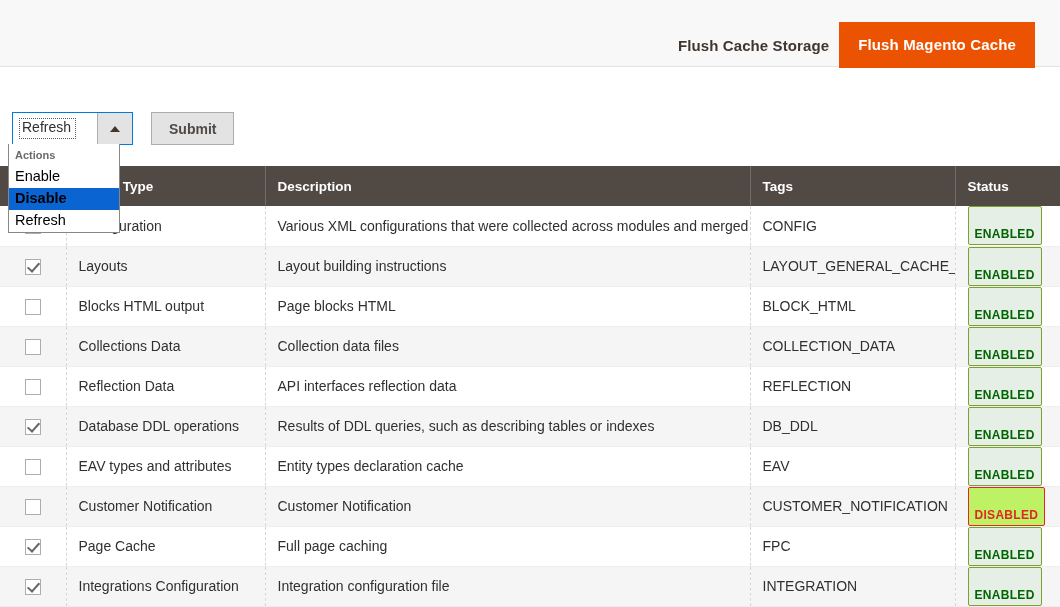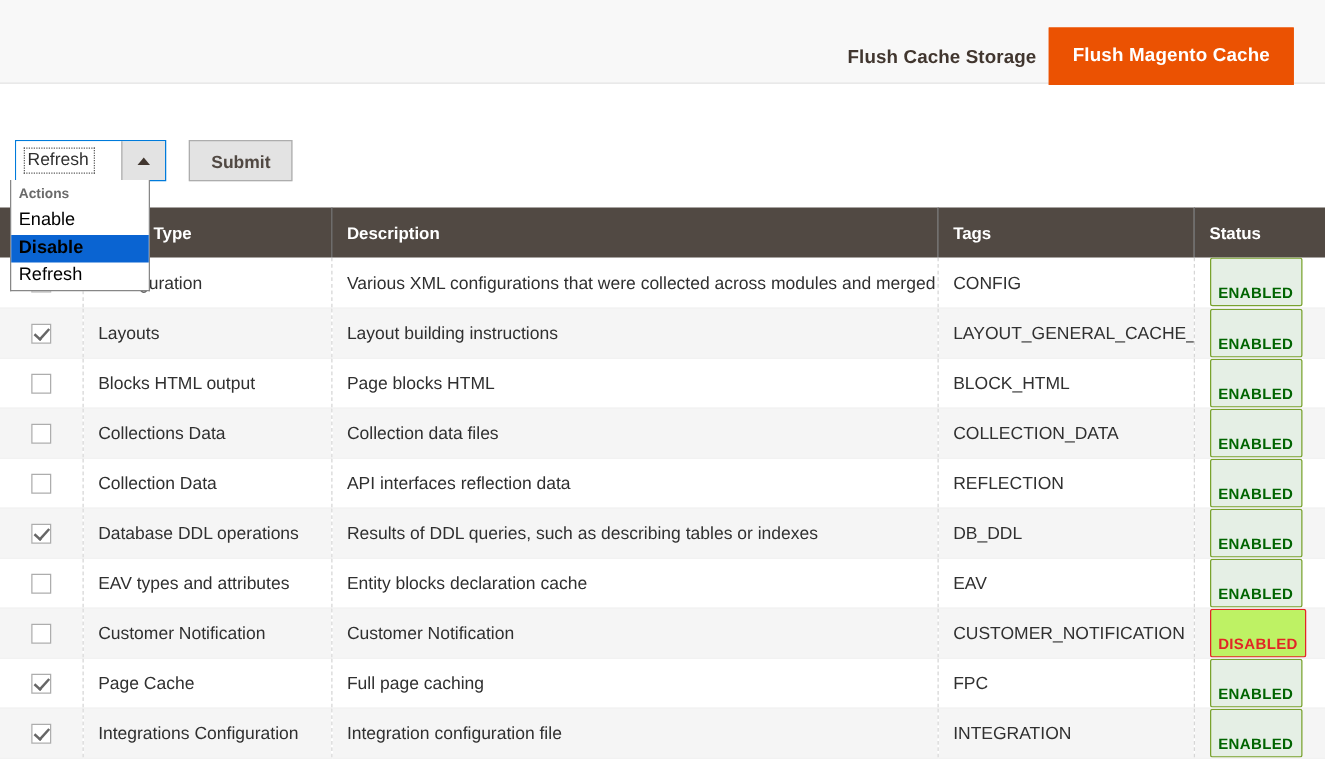--- a/index.html
+++ b/index.html
@@ -298,36 +298,36 @@
       </tr>
       <tr>
         <td class="cell-check"><span class="cbox"></span></td>
         <td>Collections Data</td>
         <td>Collection data files</td>
         <td>COLLECTION_DATA</td>
         <td><span class="badge enabled">ENABLED</span></td>
       </tr>
       <tr>
         <td class="cell-check"><span class="cbox"></span></td>
-        <td>Collection Data</td>
+        <td>Reflection Data</td>
         <td>API interfaces reflection data</td>
         <td>REFLECTION</td>
         <td><span class="badge enabled">ENABLED</span></td>
       </tr>
       <tr>
         <td class="cell-check"><span class="cbox checked"></span></td>
         <td>Database DDL operations</td>
         <td>Results of DDL queries, such as describing tables or indexes</td>
         <td>DB_DDL</td>
         <td><span class="badge enabled">ENABLED</span></td>
       </tr>
       <tr>
         <td class="cell-check"><span class="cbox"></span></td>
         <td>EAV types and attributes</td>
-        <td>Entity blocks declaration cache</td>
+        <td>Entity types declaration cache</td>
         <td>EAV</td>
         <td><span class="badge enabled">ENABLED</span></td>
       </tr>
       <tr>
         <td class="cell-check"><span class="cbox"></span></td>
         <td>Customer Notification</td>
         <td>Customer Notification</td>
         <td>CUSTOMER_NOTIFICATION</td>
         <td><span class="badge disabled">DISABLED</span></td>
       </tr>

